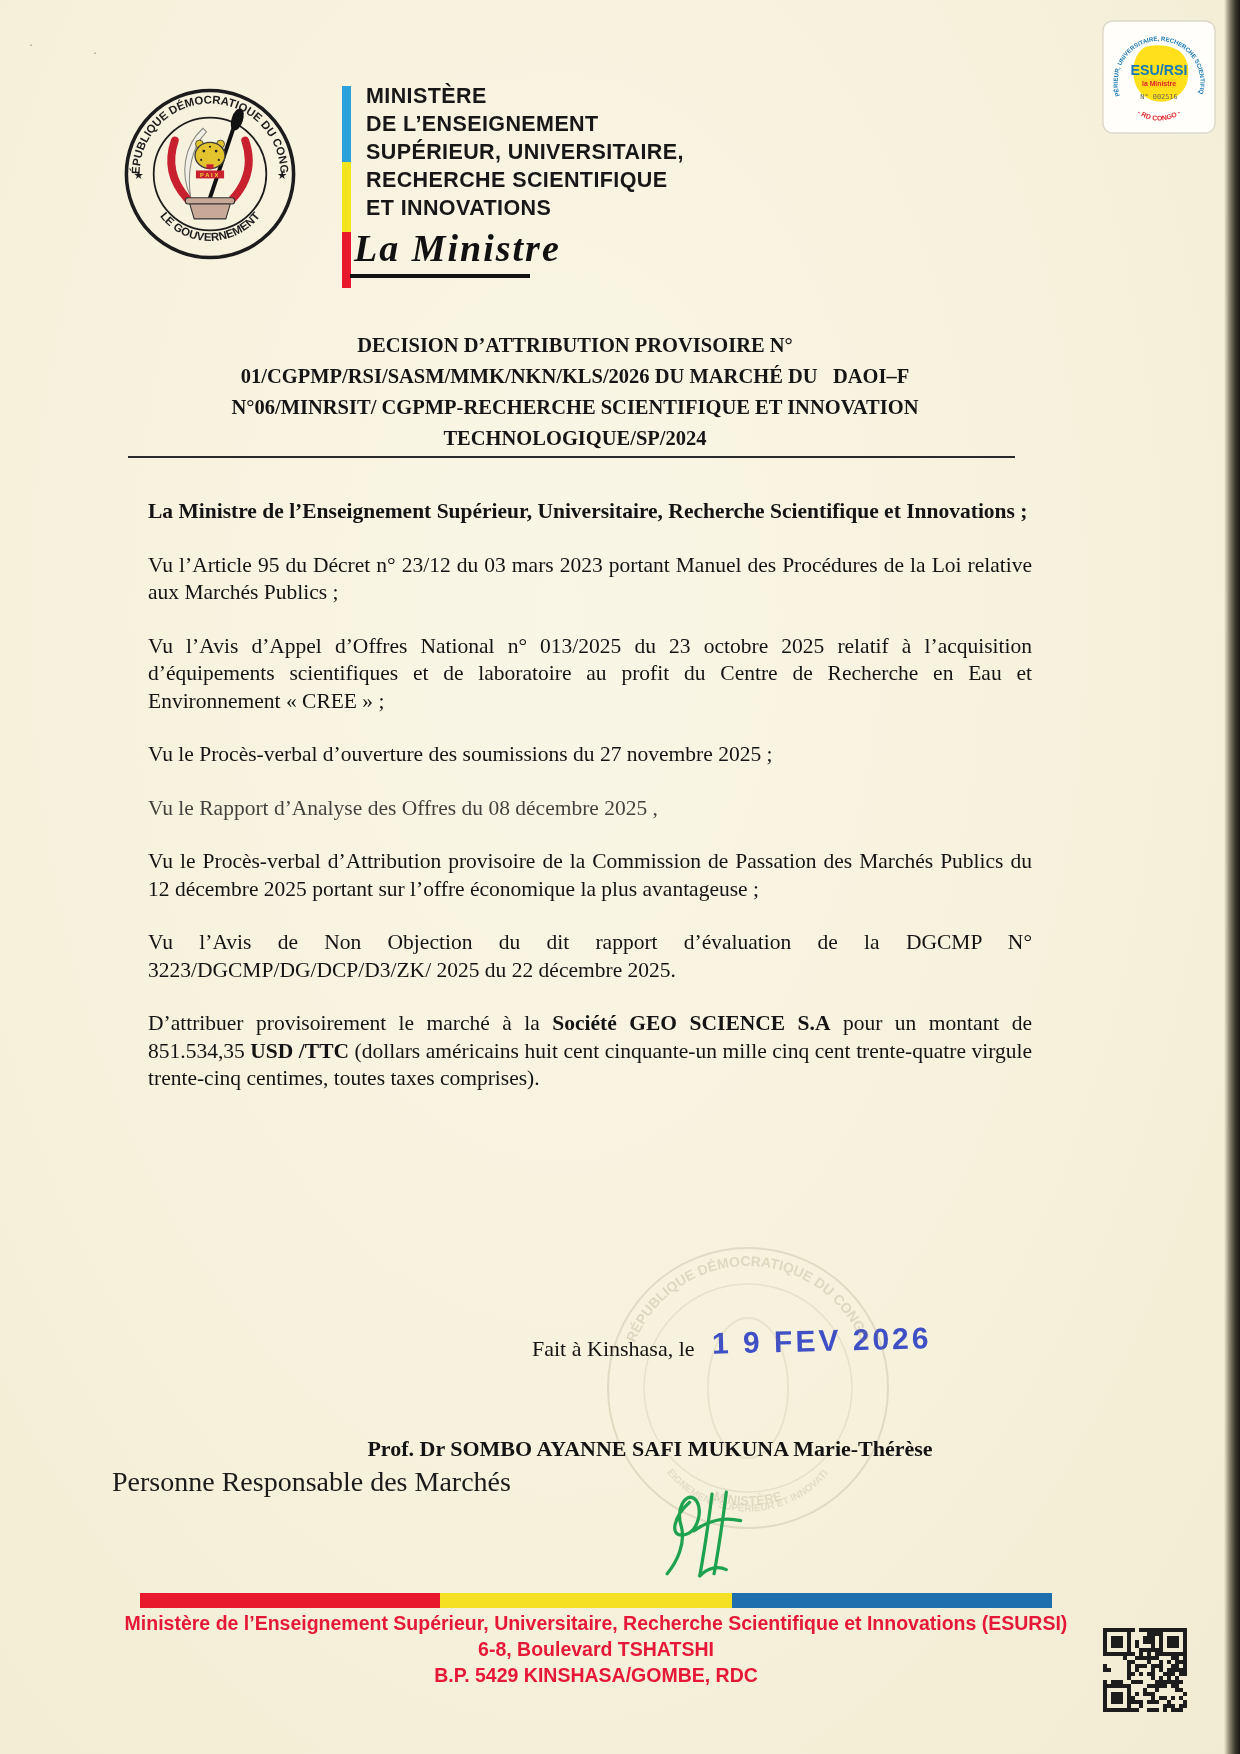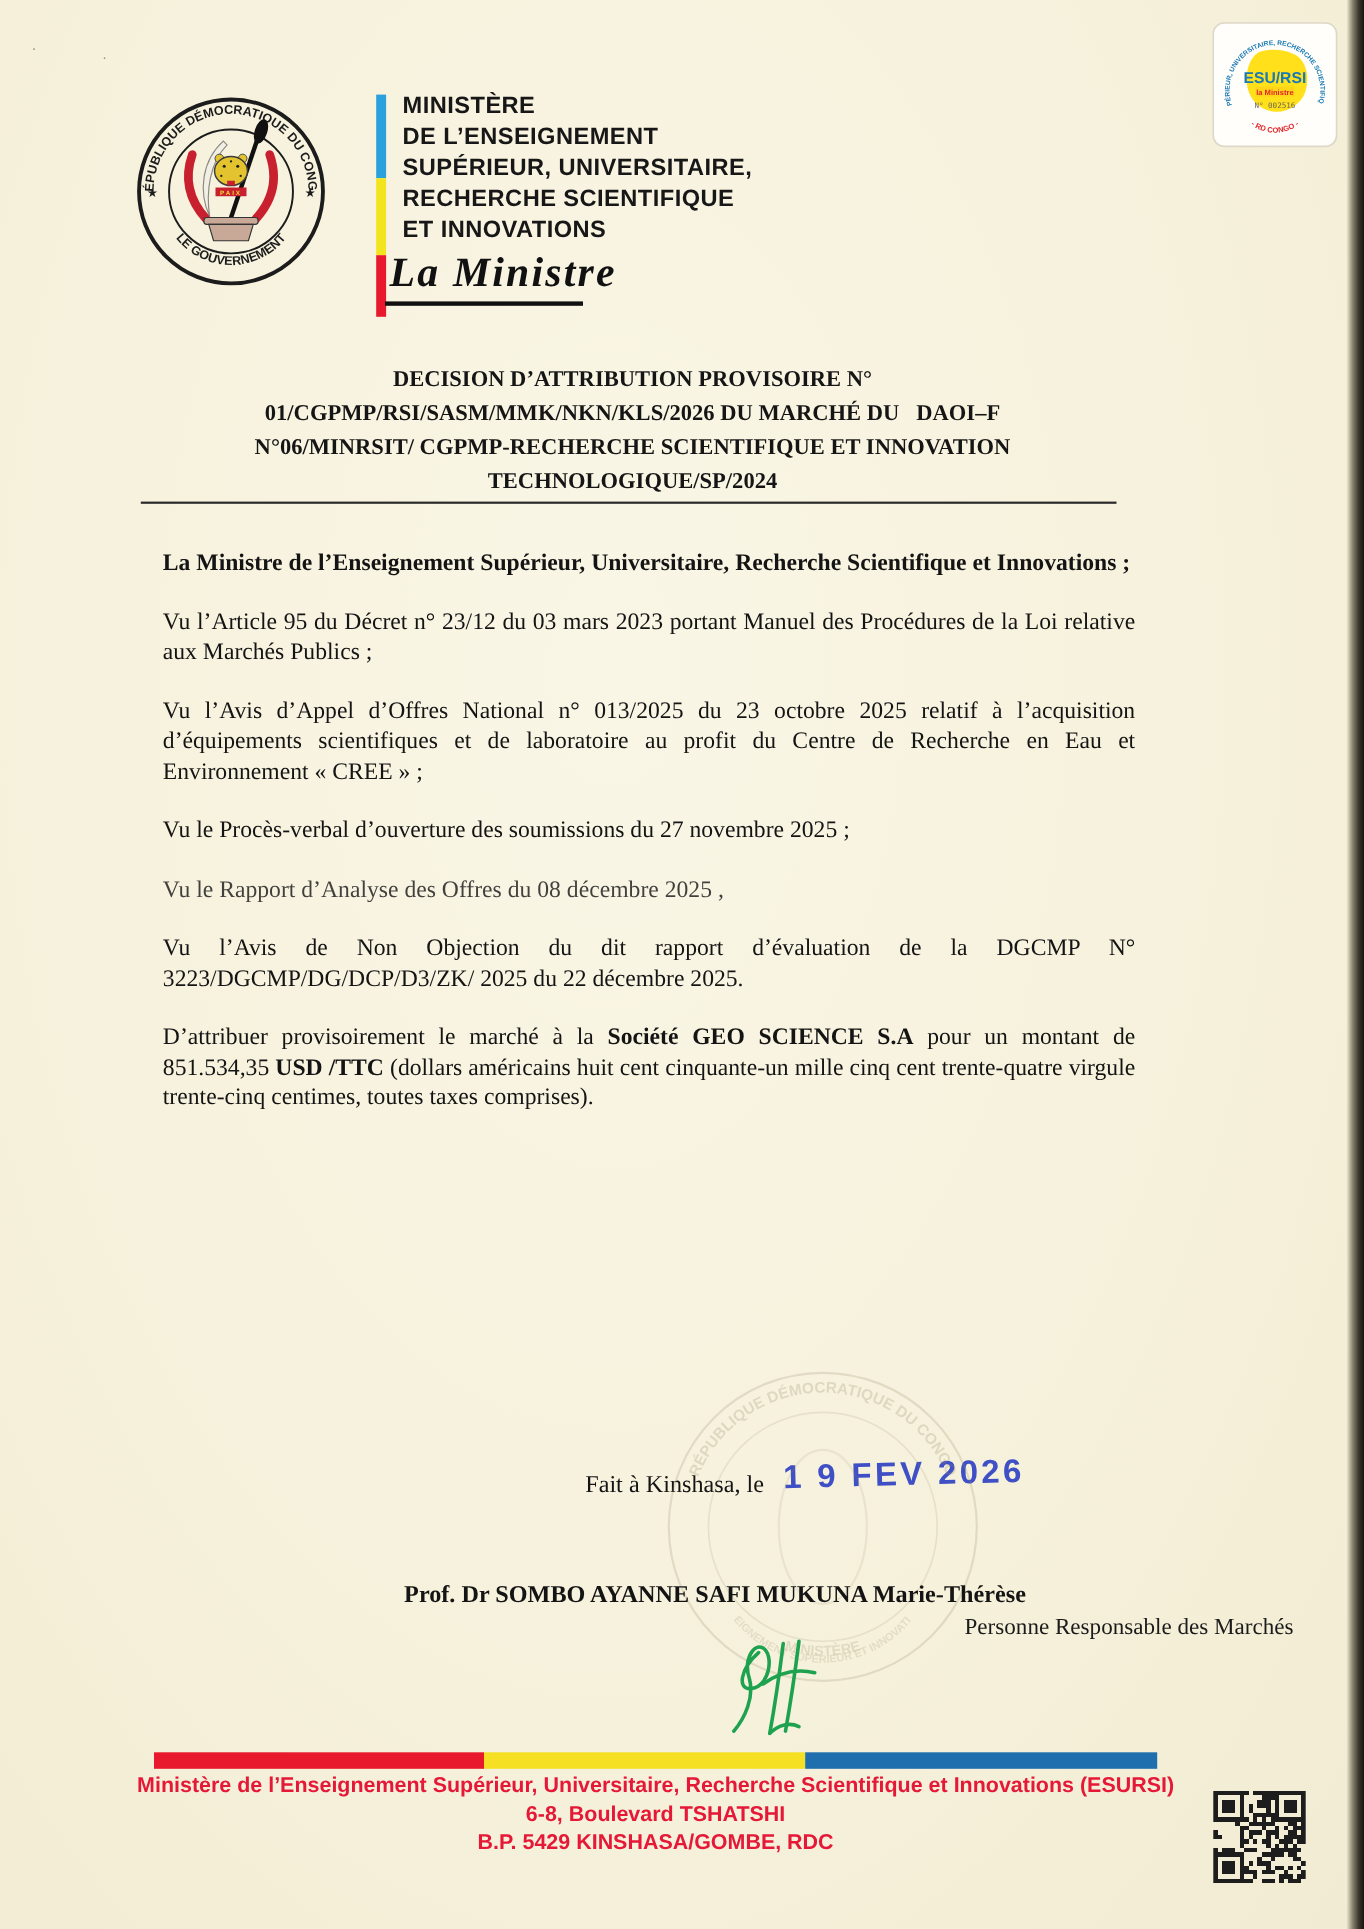--- a/index.html
+++ b/index.html
@@ -39,22 +39,22 @@
   .body b{font-weight:bold;}
 
   .dateline{position:absolute;left:532px;top:1336px;font-size:22px;color:#141414;}
   .date-stamp{position:absolute;left:712px;top:1324px;font-family:"Liberation Sans",sans-serif;
         font-weight:bold;font-size:30px;color:#3f4fc5;letter-spacing:3px;transform:rotate(-1.5deg);}
 
   
   .embossed{position:absolute;left:598px;top:1238px;width:300px;height:300px;opacity:.55;}
   .signer-name{position:absolute;left:130px;top:1436px;width:1040px;text-align:center;
         font-weight:bold;font-size:22px;color:#141414;}
-  .signer-title{position:absolute;left:136px;top:1466px;width:1040px;text-align:right;
-        font-size:21px;color:#1b1b1b;}
+  .signer-title{position:absolute;left:112px;top:1466px;width:1040px;text-align:left;
+        font-size:28px;color:#1b1b1b;}
   .signature{position:absolute;left:645px;top:1486px;width:130px;height:102px;}
 
   
   .footer-bar{position:absolute;left:140px;top:1593px;width:912px;height:15px;display:flex;}
   .footer-bar .s-red{width:300px;background:#e8192c;}
   .footer-bar .s-yellow{width:292px;background:#f5e023;}
   .footer-bar .s-blue{width:320px;background:#1f6fae;}
   .footer-text{position:absolute;left:120px;top:1610px;width:952px;text-align:center;
         font-family:"Liberation Sans",sans-serif;font-weight:bold;}
   .footer-text .f-red{color:#e51937;font-size:19.5px;line-height:26px;}
@@ -145,20 +145,21 @@
     <div>TECHNOLOGIQUE/SP/2024</div>
   </div>
   <div class="title-rule"></div>
 
   <div class="body">
     <p class="intro">La Ministre de l’Enseignement Supérieur, Universitaire, Recherche Scientifique et Innovations ;</p>
     <p>Vu l’Article 95 du Décret n° 23/12 du 03 mars 2023 portant Manuel des Procédures de la Loi relative aux Marchés Publics ;</p>
     <p>Vu l’Avis d’Appel d’Offres National n° 013/2025 du 23 octobre 2025 relatif à l’acquisition d’équipements scientifiques et de laboratoire au profit du Centre de Recherche en Eau et Environnement « CREE » ;</p>
     <p>Vu le Procès-verbal d’ouverture des soumissions du 27 novembre 2025 ;</p>
     <p class="faded">Vu le Rapport d’Analyse des Offres du 08 décembre 2025 ,</p>
+    <p>Vu le Procès-verbal d’Attribution provisoire de la Commission de Passation des Marchés Publics du 12 décembre 2025 portant sur l’offre économique la plus avantageuse ;</p>
     <p>Vu l’Avis de Non Objection du dit rapport d’évaluation de la DGCMP N° 3223/DGCMP/DG/DCP/D3/ZK/ 2025 du 22 décembre 2025.</p>
     <p><span>D’attribuer provisoirement le marché à la </span><b>Société GEO SCIENCE S.A</b><span> pour un montant de 851.534,35 </span><b>USD /TTC</b><span> (dollars américains huit cent cinquante-un mille cinq cent trente-quatre virgule trente-cinq centimes, toutes taxes comprises).</span></p>
   </div>
 
   <div class="dateline">Fait à Kinshasa, le</div>
   <div class="date-stamp">1 9 FEV 2026</div>
 
   <svg class="embossed" viewBox="0 0 300 300">
     <circle cx="150" cy="150" r="140" fill="none" stroke="rgba(150,135,105,0.40)" stroke-width="2"></circle>
     <circle cx="150" cy="150" r="104" fill="none" stroke="rgba(150,135,105,0.30)" stroke-width="1.5"></circle>

